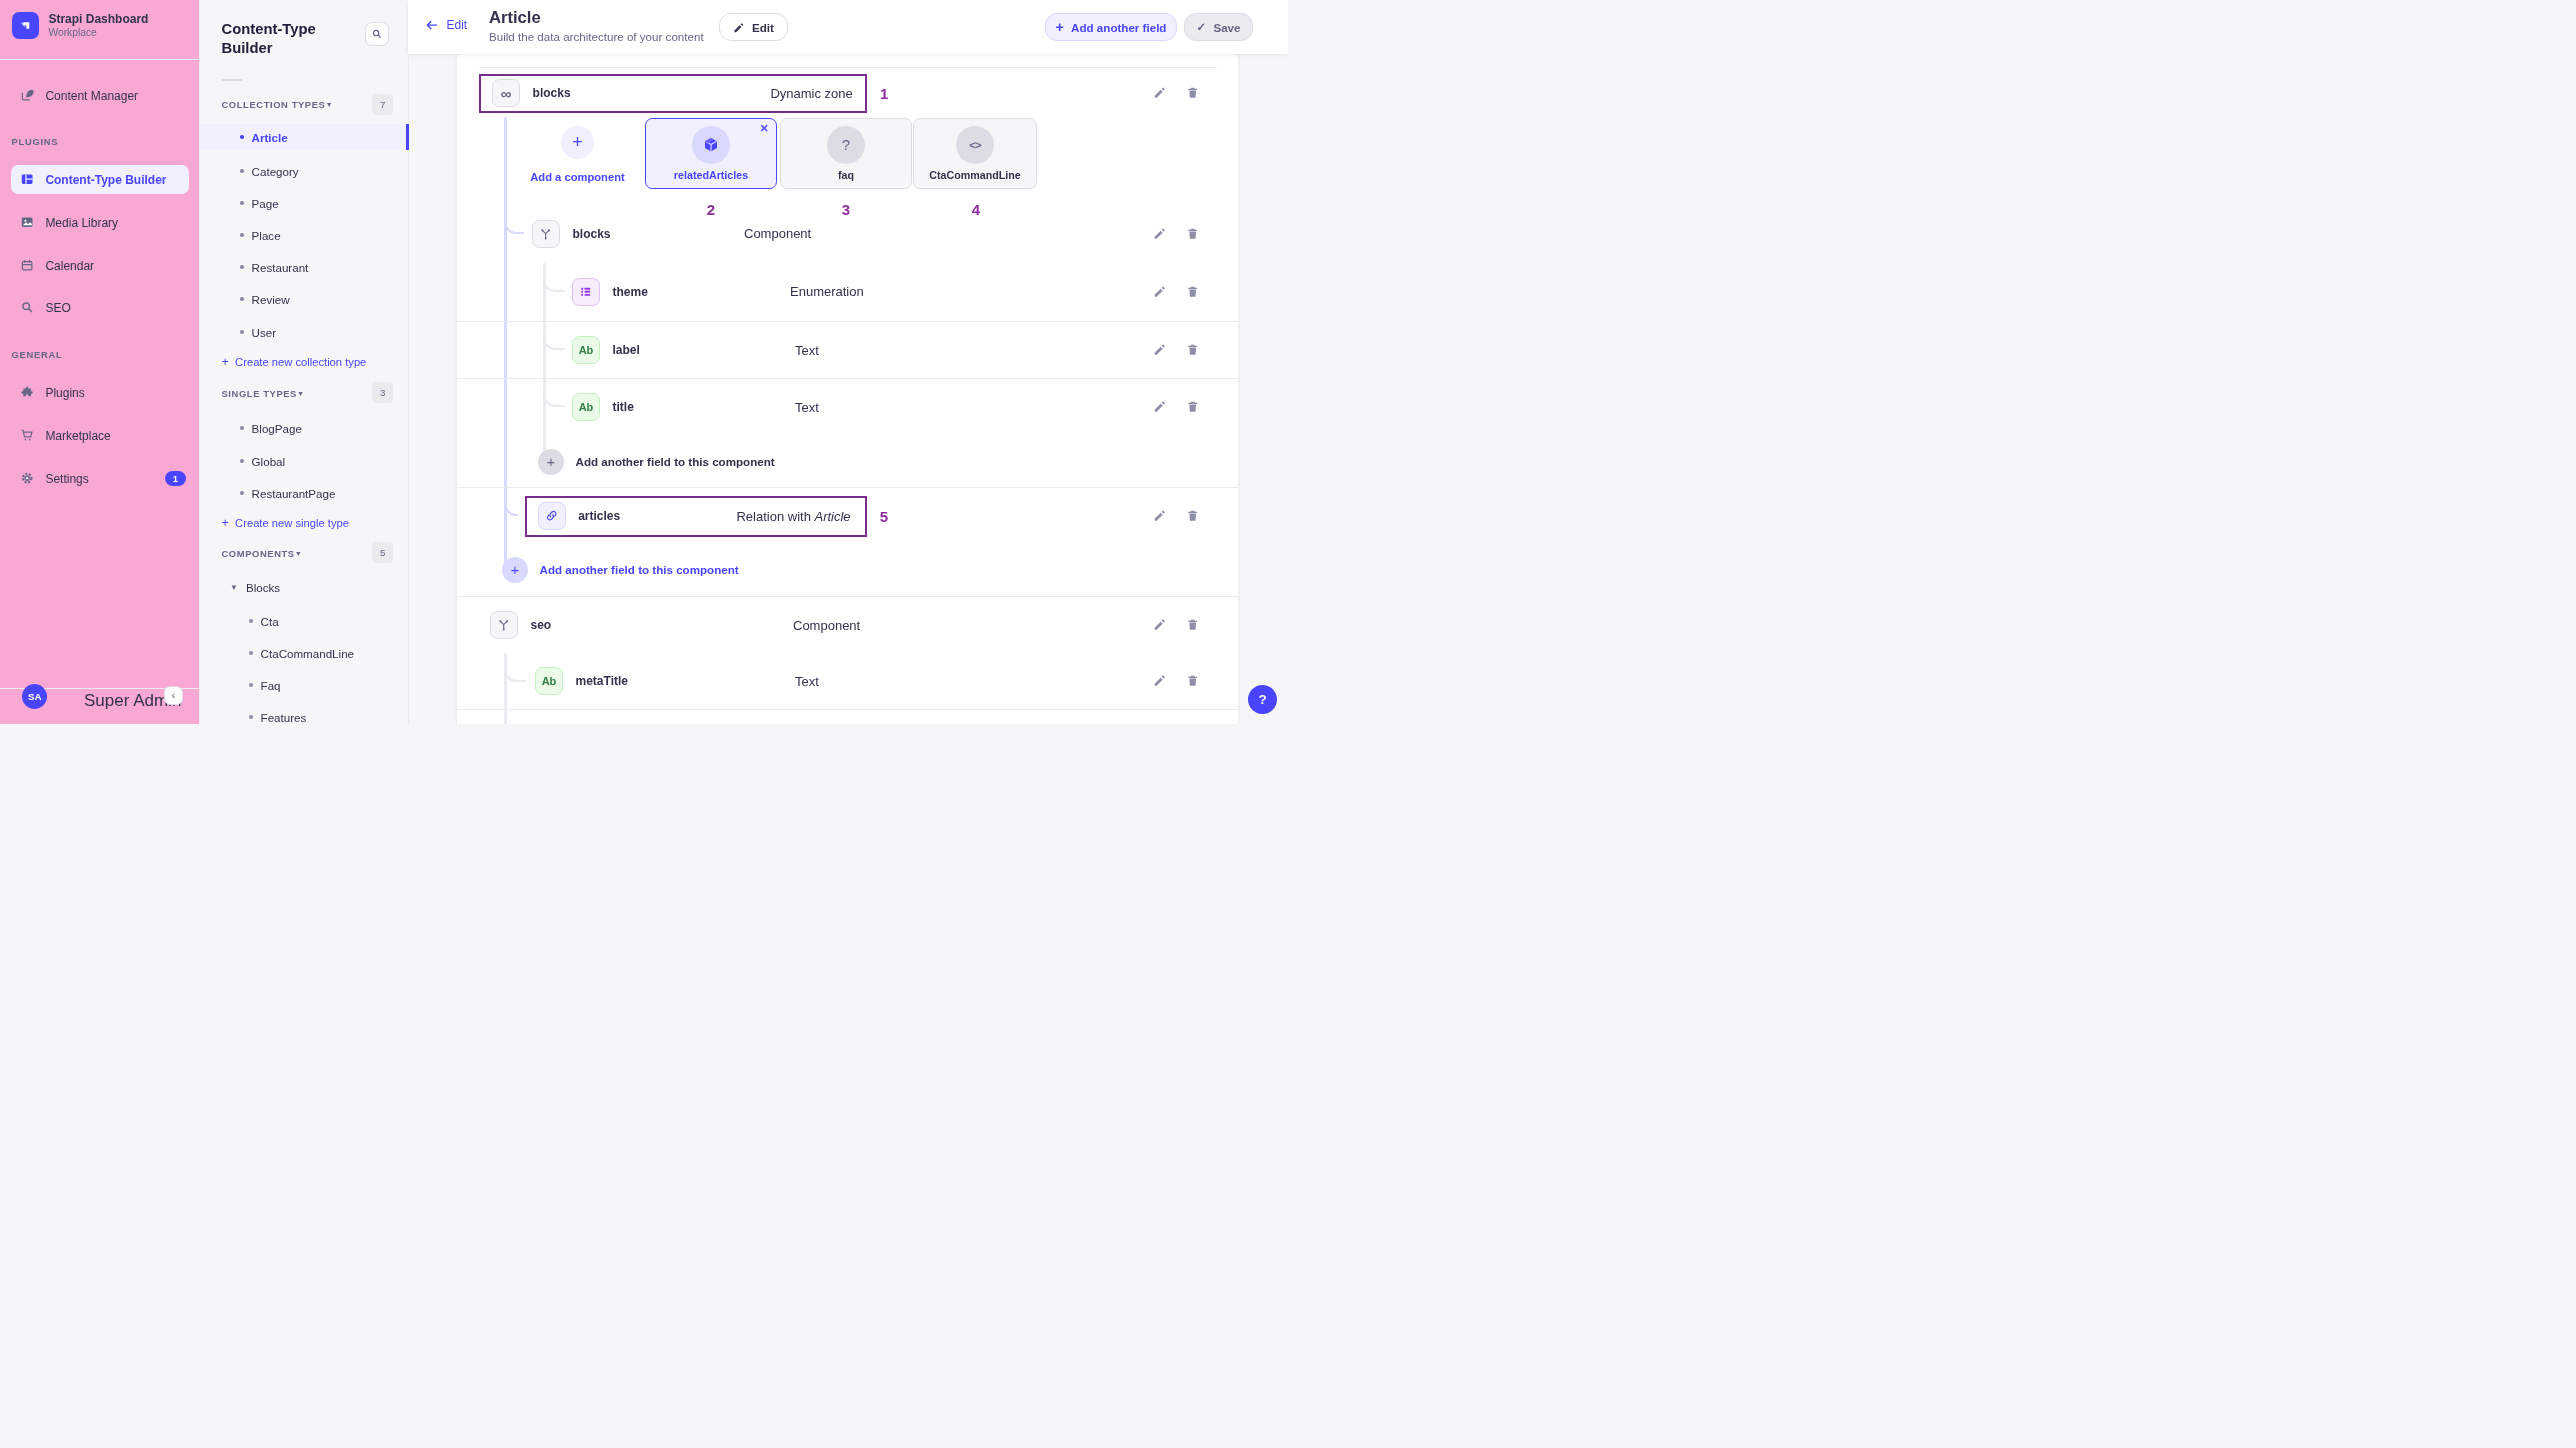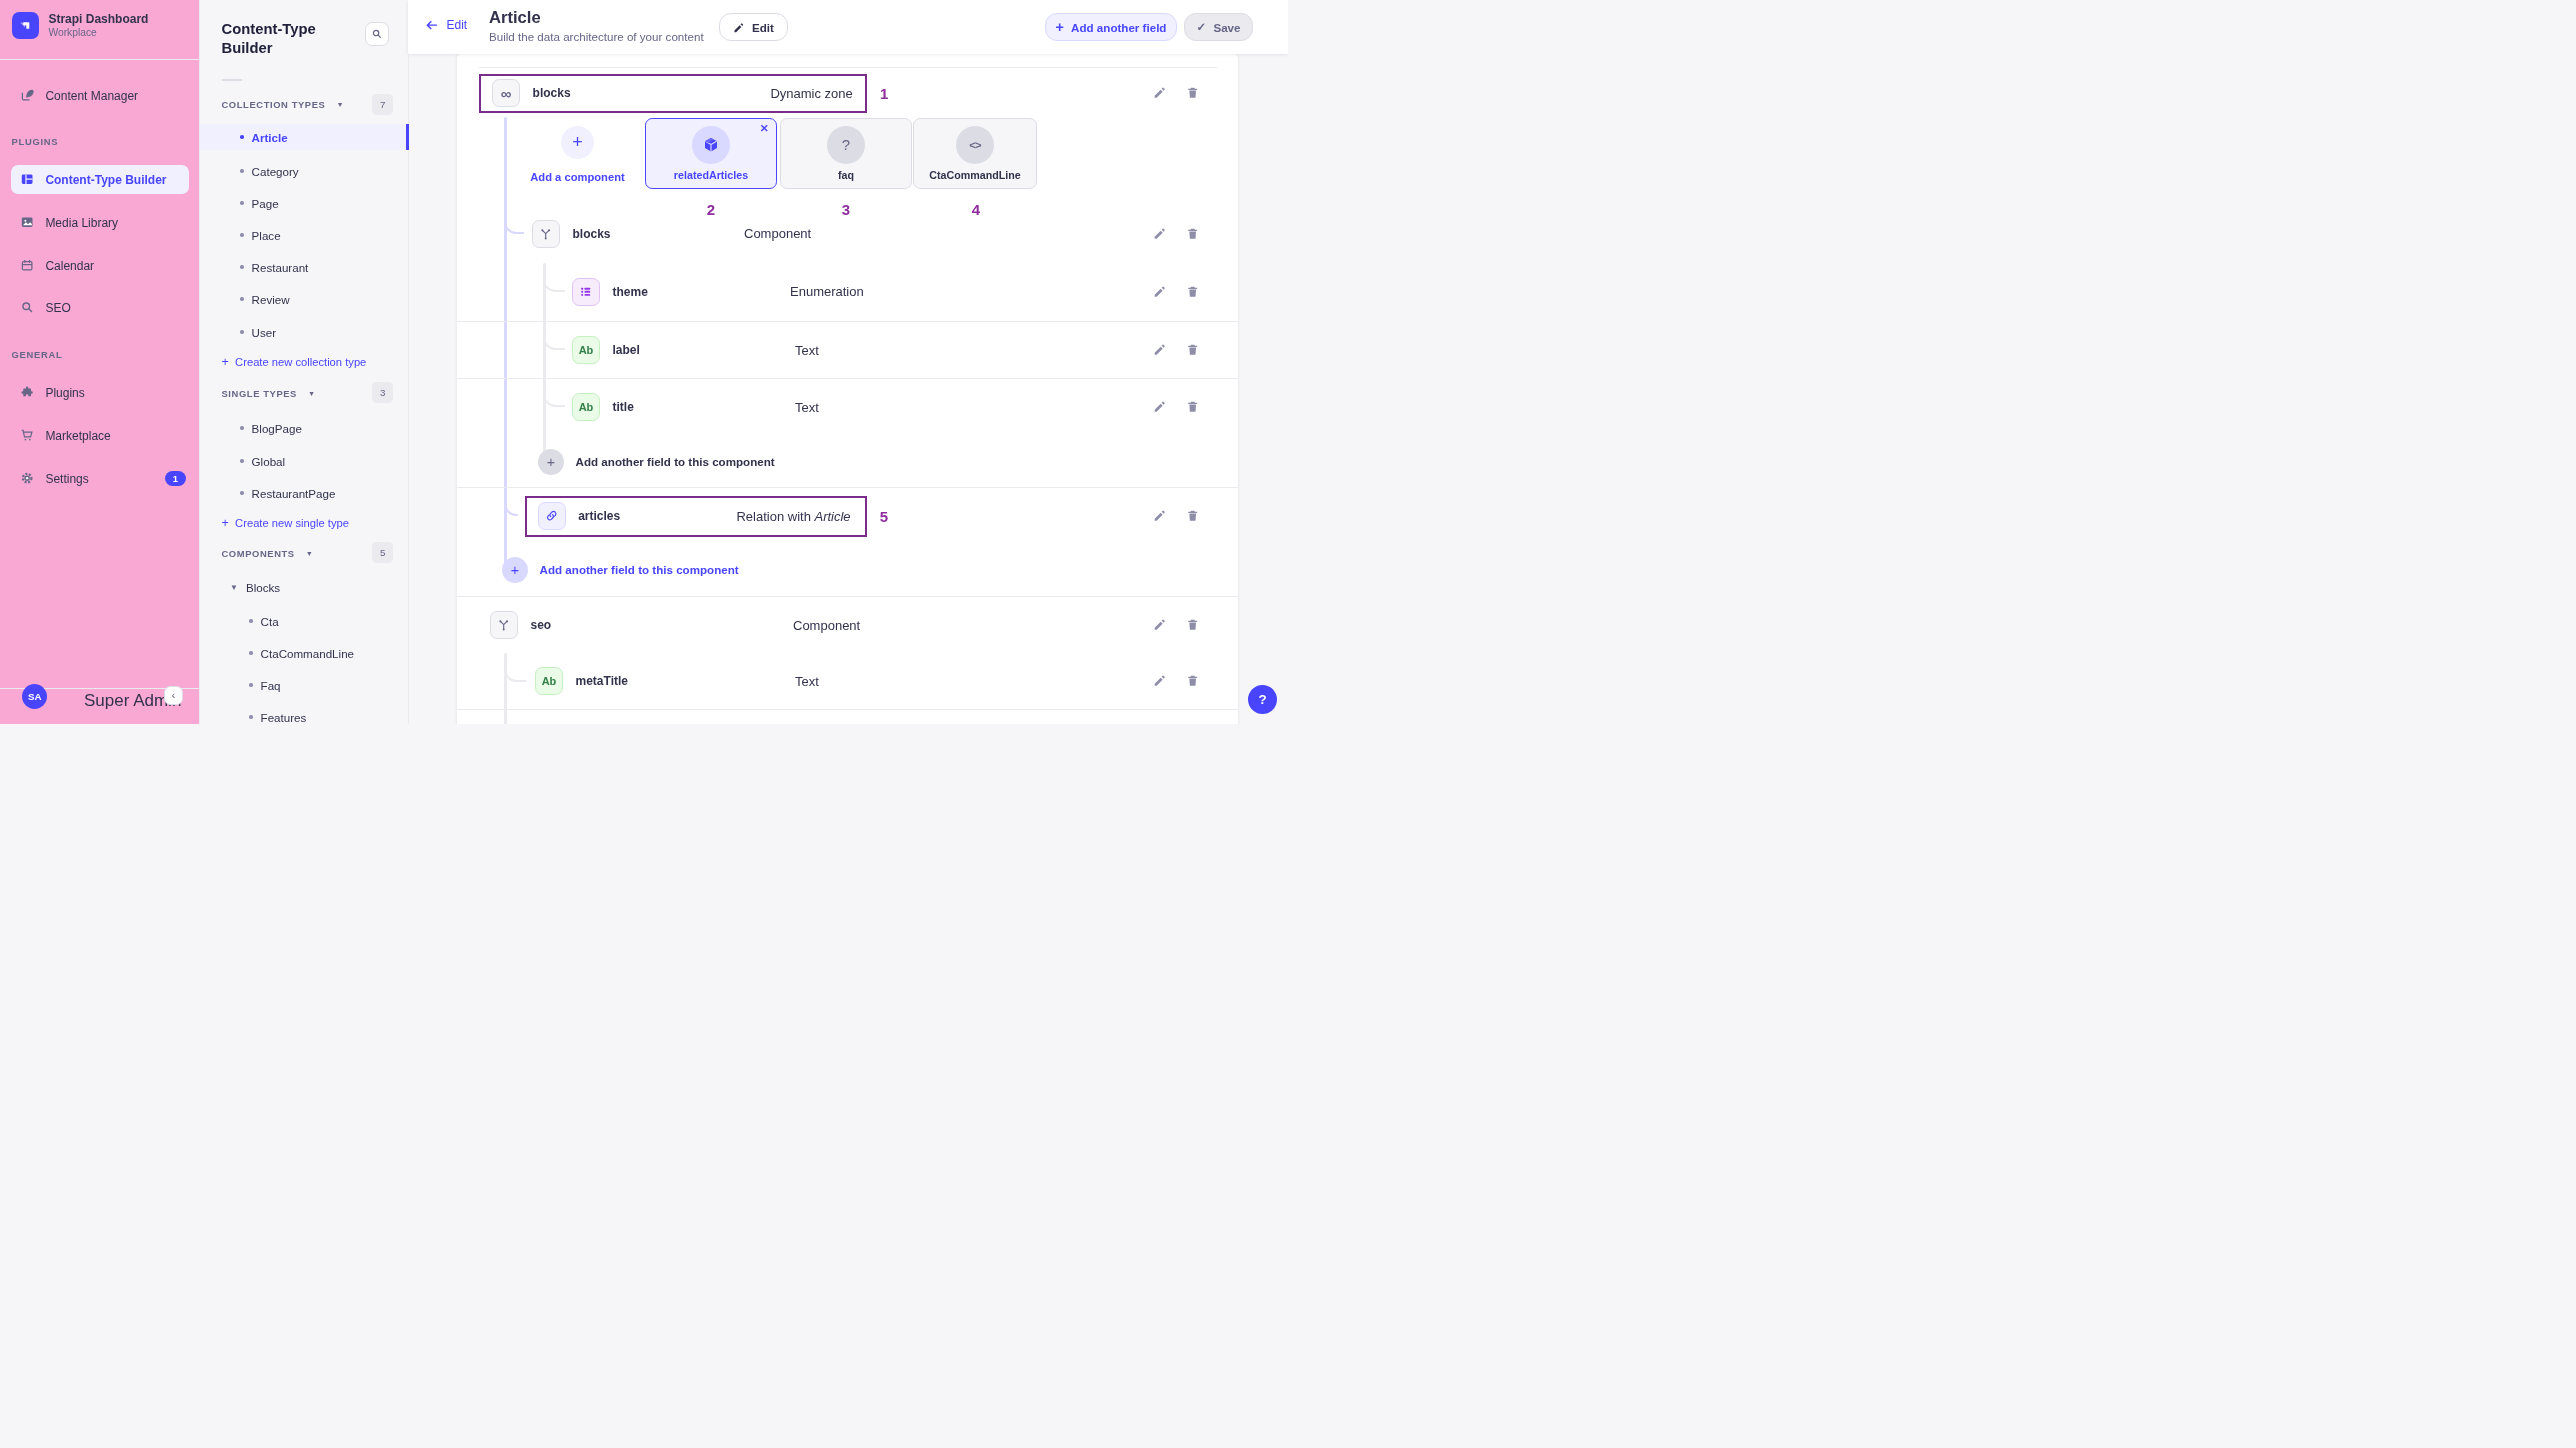--- a/index.html
+++ b/index.html
@@ -31,21 +31,21 @@
   .user-row{position:absolute;left:0;bottom:0;width:100%;height:35px}
   .avatar{position:absolute;left:22.4px;top:-5.4px;width:25px;height:25px;border-radius:50%;background:var(--primary);color:#fff;font-size:9.8px;font-weight:700;display:flex;align-items:center;justify-content:center}
   .user-name{position:absolute;left:84px;top:1.8px;font-size:17px;color:var(--text)}
   .collapse-btn{position:absolute;right:16px;top:-2.7px;width:19px;height:19px;border:0.9px solid var(--line2);border-radius:6.3px;background:#fff;color:var(--muted);font-size:11.6px;display:flex;align-items:center;justify-content:center;cursor:pointer;padding-bottom:1.8px}
 
   
   #panel{position:absolute;left:200px;top:0;width:209px;height:724px;background:var(--bg);border-right:0.9px solid var(--line)}
   .panel-title{position:absolute;left:21.5px;top:19.7px;width:134px;font-size:14.8px;font-weight:700;line-height:1.3;color:#21213b}
   .search-btn{position:absolute;right:19px;top:21.5px;width:24px;height:24px;background:#fff;border:0.9px solid var(--line2);border-radius:7.2px;display:flex;align-items:center;justify-content:center;cursor:pointer;color:var(--muted)}
   .panel-divider{position:absolute;left:21.5px;top:79px;width:20.6px;height:1.8px;background:var(--line2)}
-  .ptype-label{position:absolute;left:21.5px;font-size:9.4px;font-weight:700;letter-spacing:0.6px;color:var(--muted);display:flex;align-items:center;gap:11px;cursor:pointer}
+  .ptype-label{position:absolute;left:21.5px;font-size:9.4px;font-weight:700;letter-spacing:0.6px;color:var(--muted);display:flex;align-items:center;gap:0;cursor:pointer}
   .ptype-label .caret{font-size:7.2px;color:var(--muted)}
   .count-badge{position:absolute;right:15px;width:20.6px;height:20.6px;background:var(--line);border-radius:4.5px;color:var(--muted);font-size:9.8px;display:flex;align-items:center;justify-content:center}
   .p-item{position:absolute;left:0;width:209px;height:26px;display:flex;align-items:center;gap:8px;padding-left:40px;font-size:11.6px;color:var(--text);cursor:pointer}
   .p-item .dot{width:3.6px;height:3.6px;border-radius:50%;background:var(--muted2);flex:none}
   .p-item.active{background:var(--primary-bg);color:var(--primary);font-weight:600}
   .p-item.active .dot{background:var(--primary)}
   .p-item.active::after{content:"";position:absolute;right:0;top:0;bottom:0;width:2.7px;background:var(--primary)}
   .p-item.sub{padding-left:49px}
   .p-create{position:absolute;left:21.5px;display:flex;align-items:center;gap:6.3px;font-size:11.2px;font-weight:500;color:var(--primary);cursor:pointer}
   .p-create .plus{font-size:12.5px}

